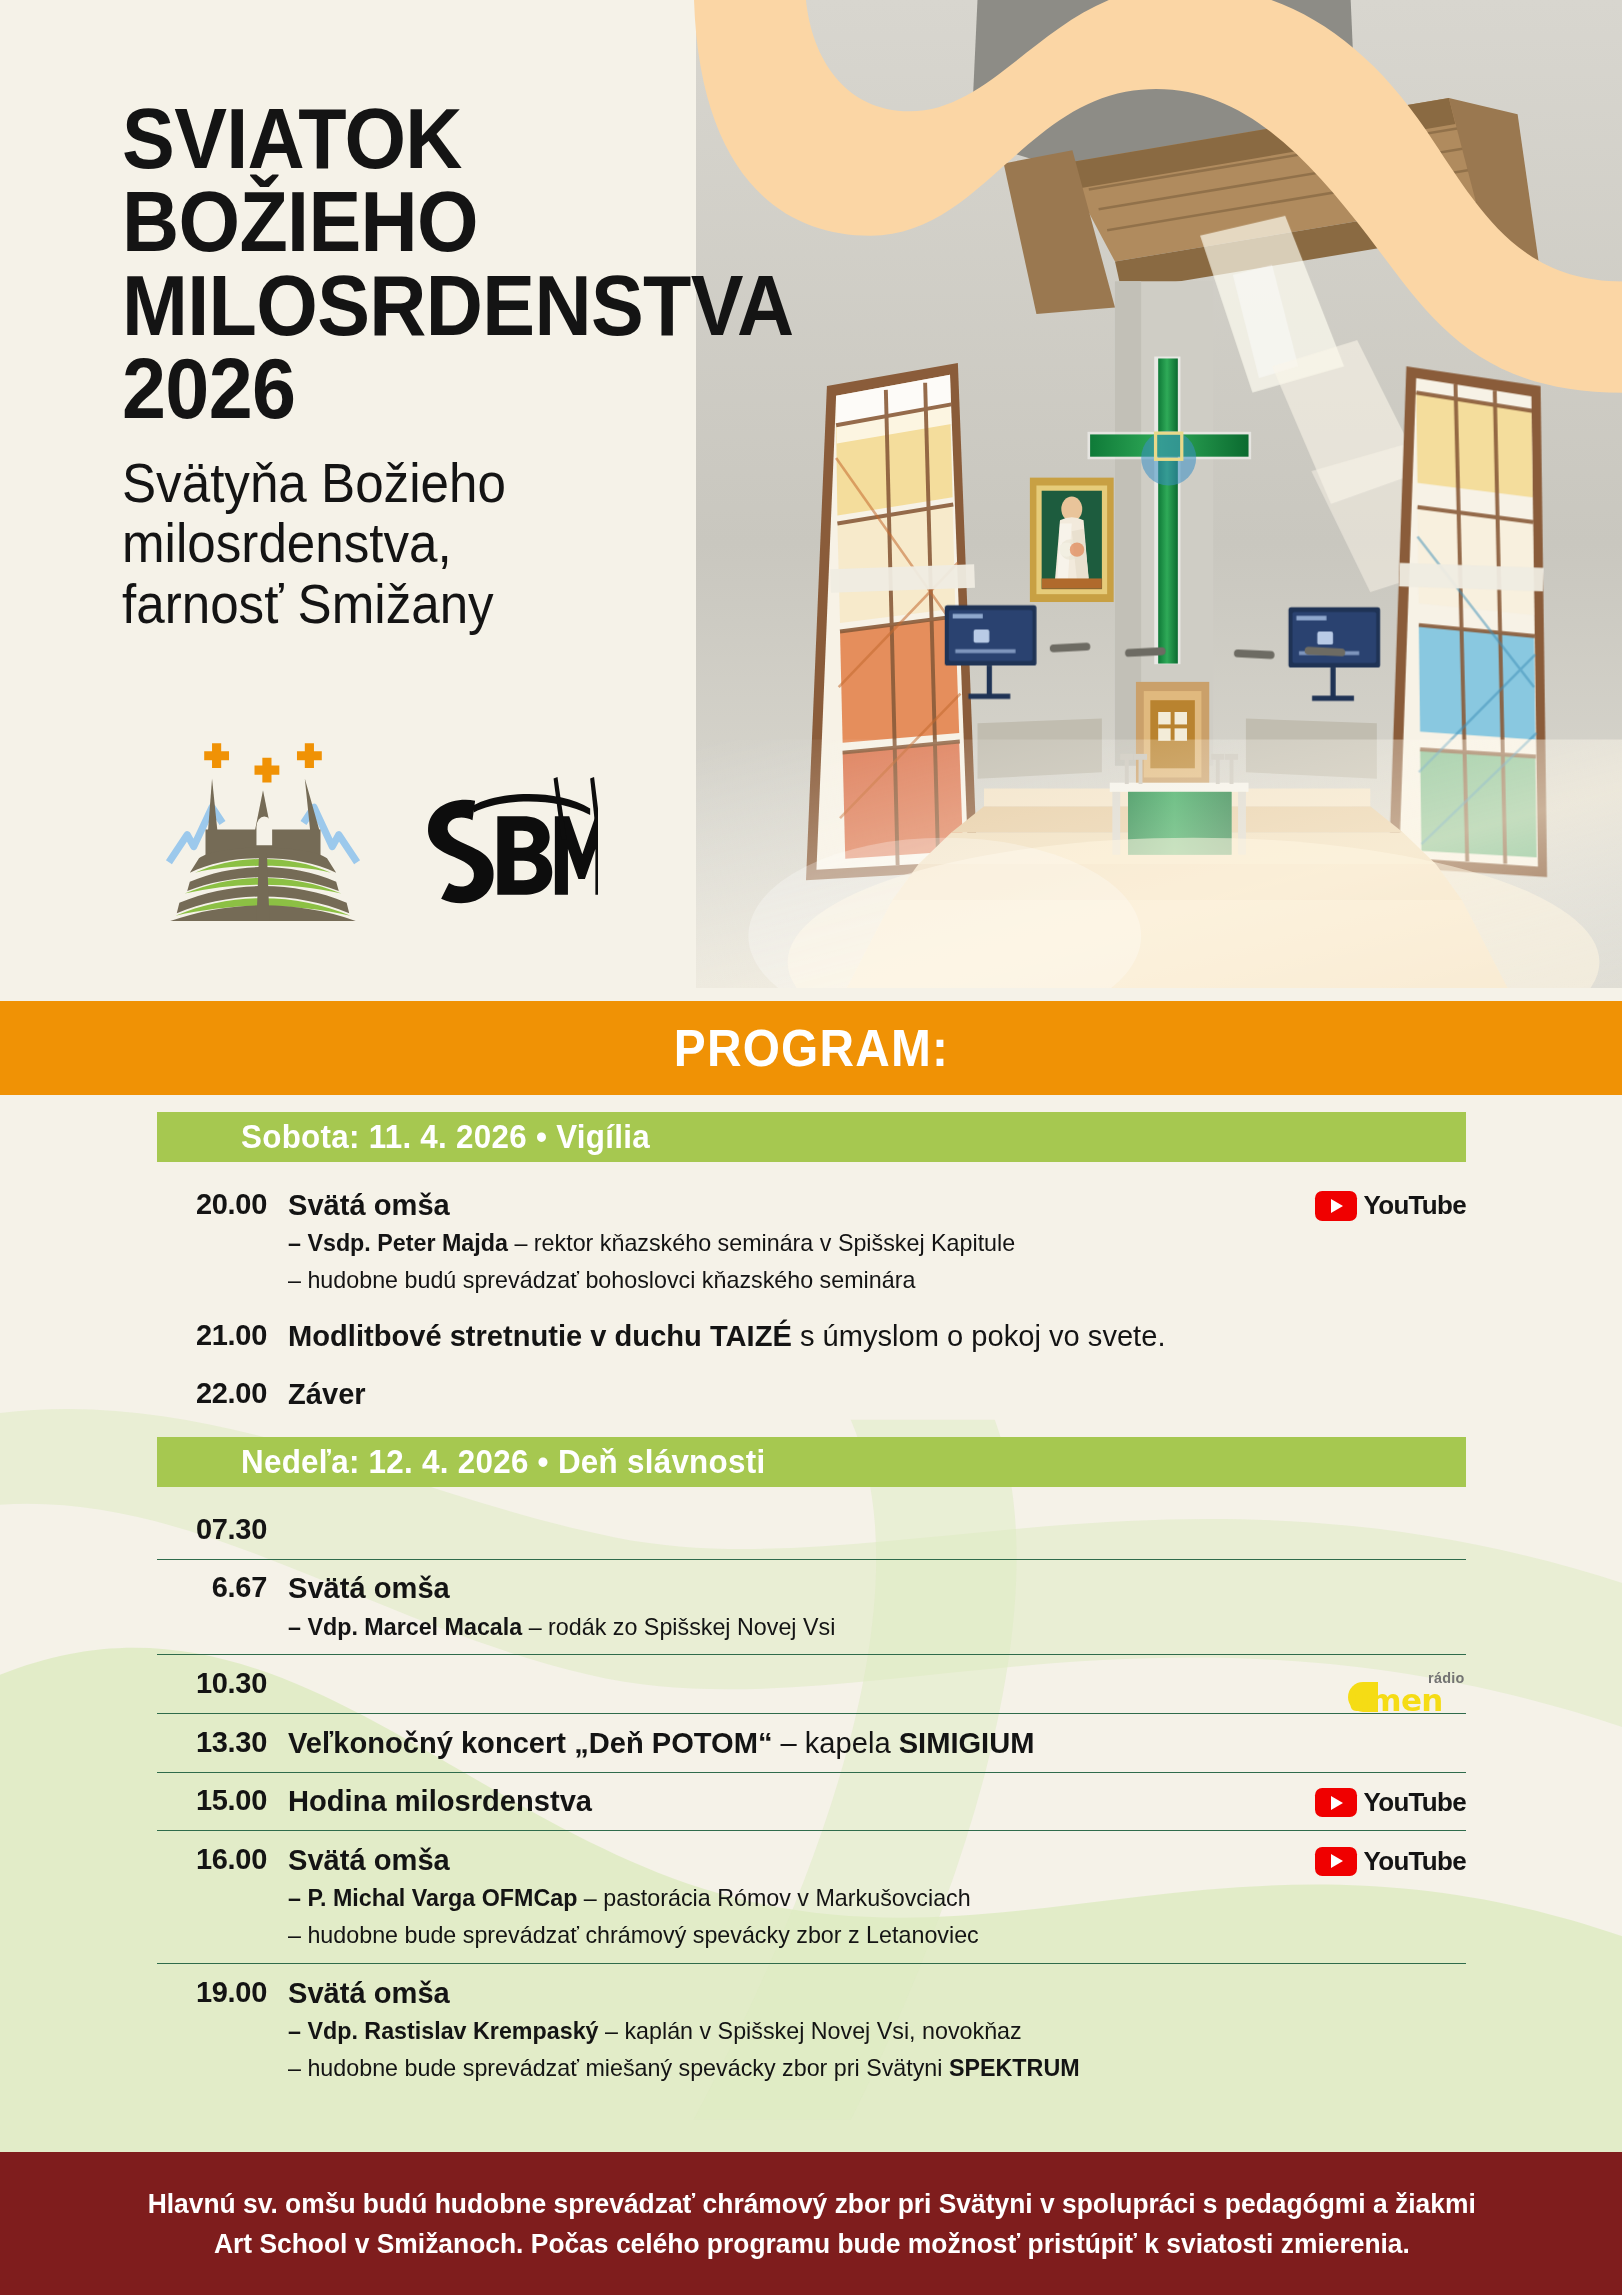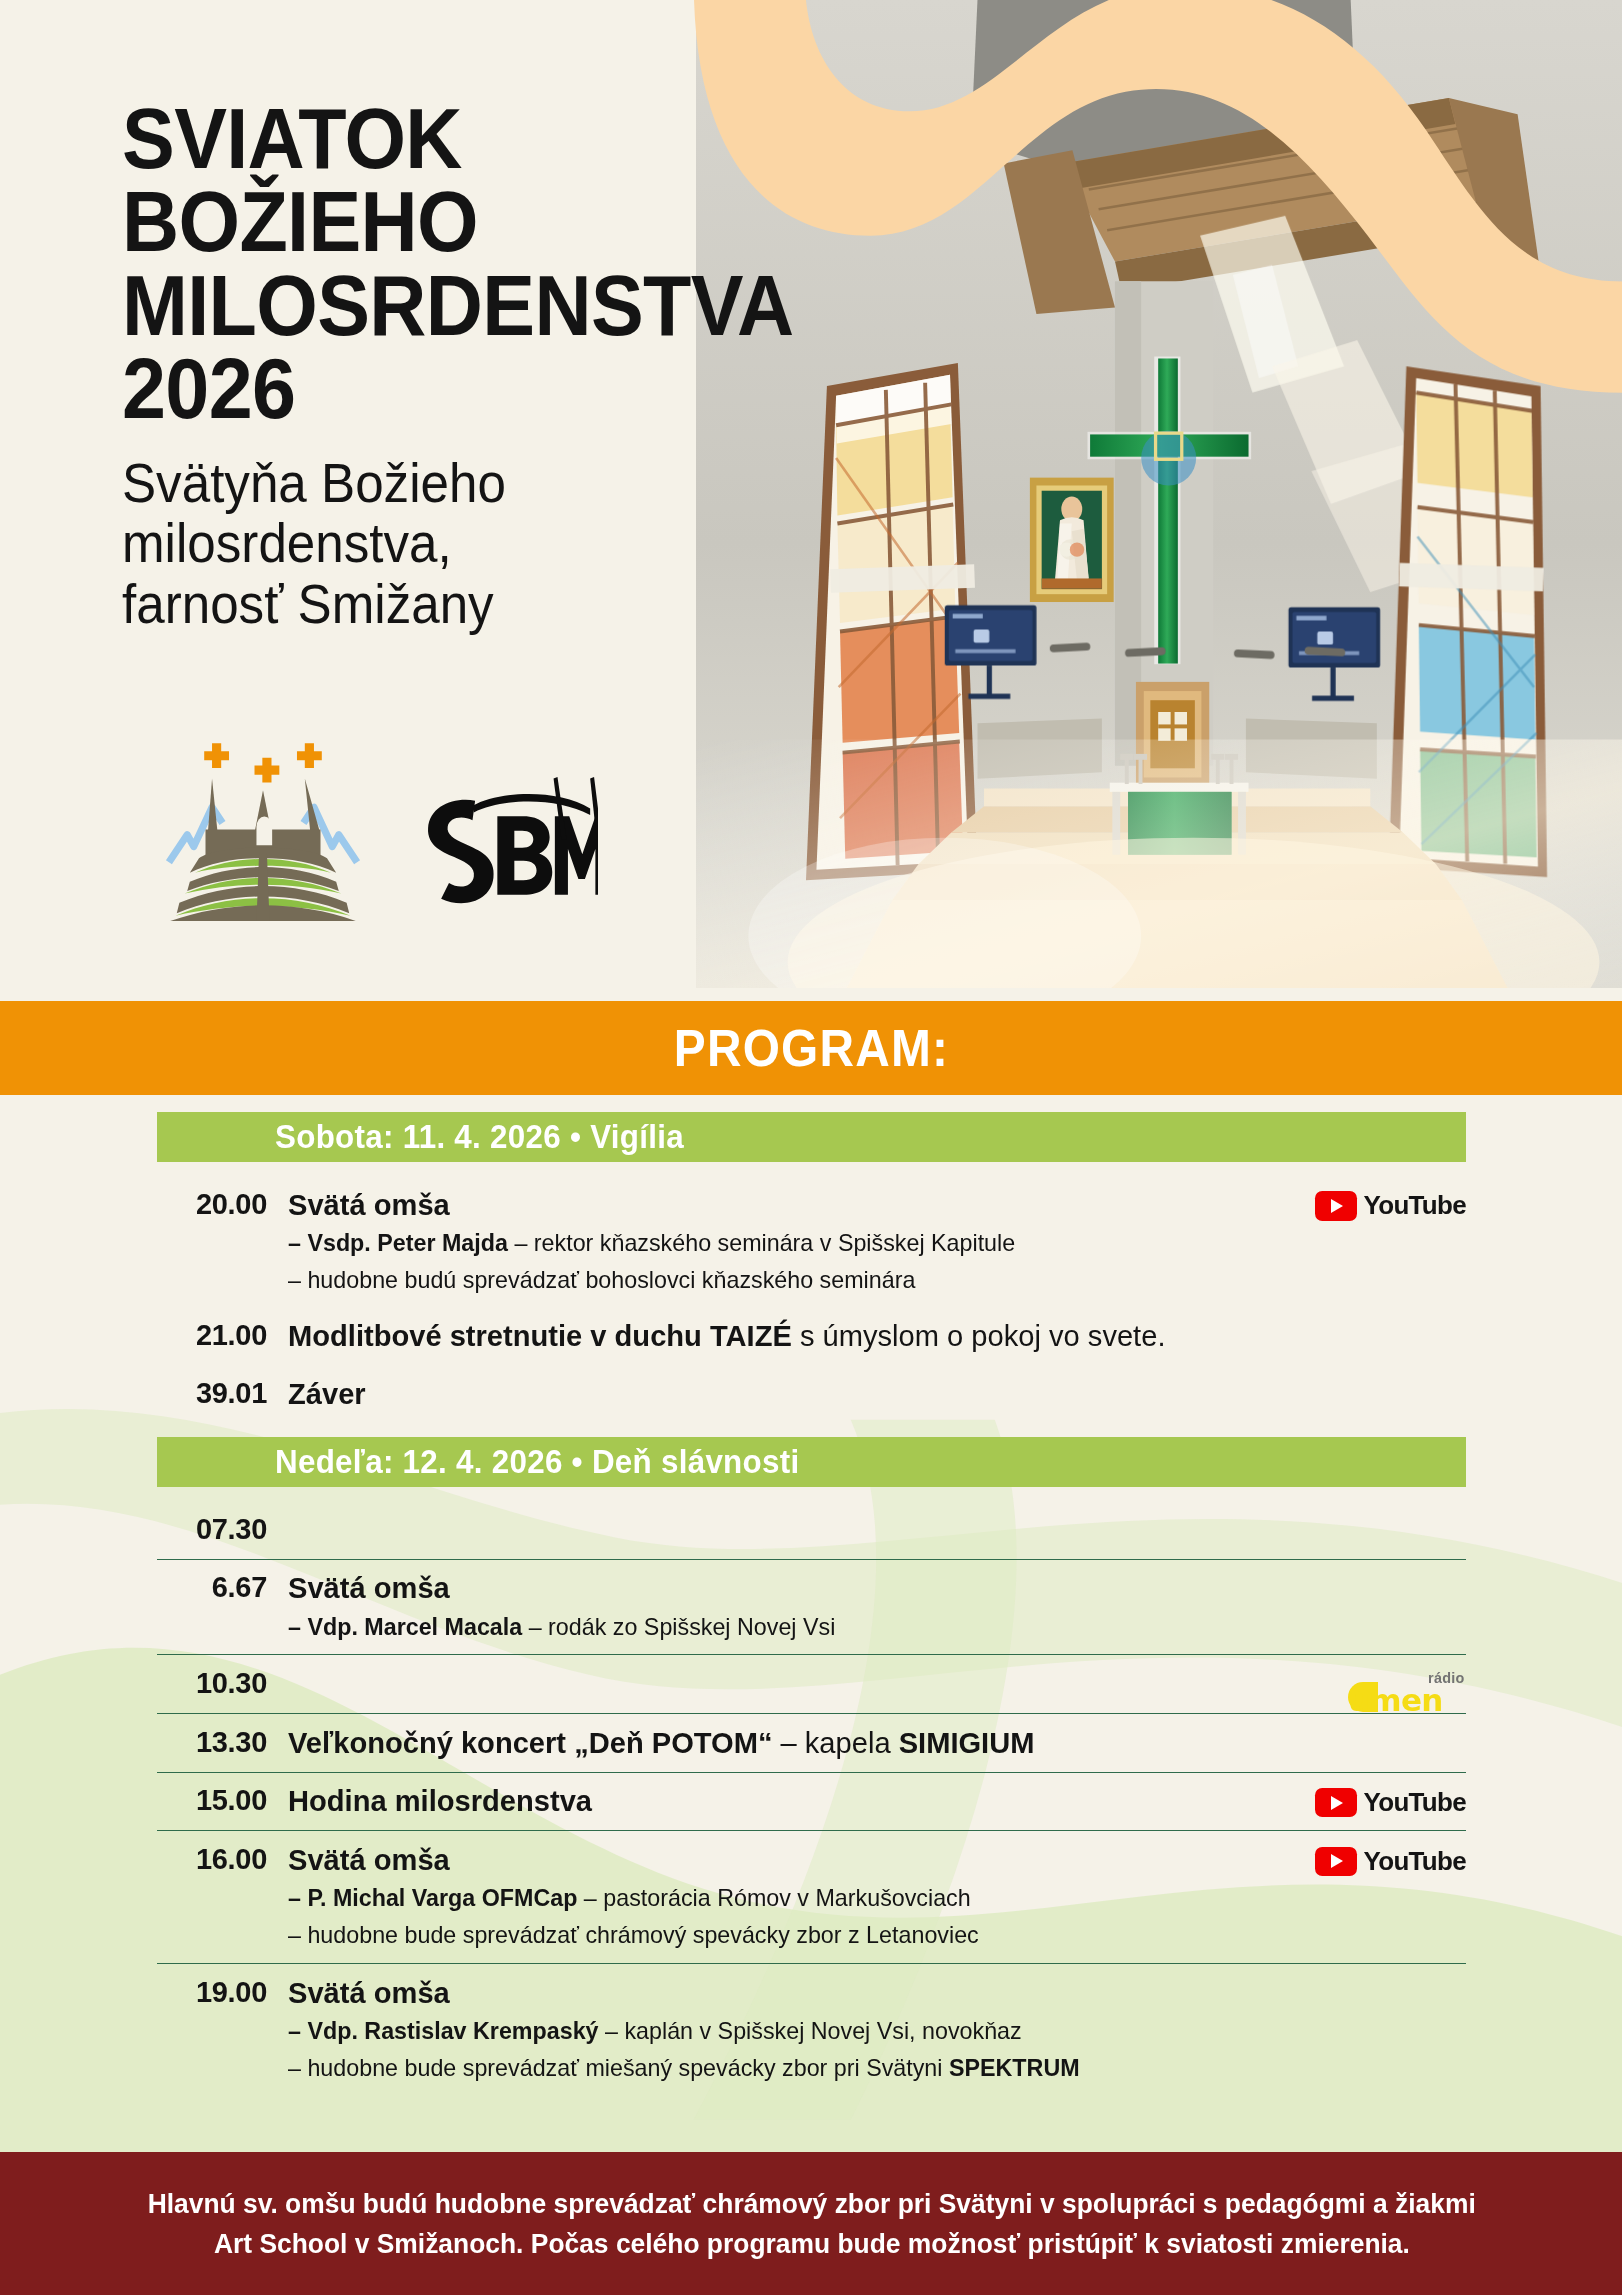--- a/index.html
+++ b/index.html
@@ -70,21 +70,21 @@
   
   .schedule{position:absolute;left:0;top:1112px;width:1623px;z-index:5;}
 
   .day-band{
     margin:0 auto;
     width:1309px;
     background:#A6C850;
     height:50px;
     display:flex;align-items:center;
     box-sizing:border-box;
-    padding-left:118px;
+    padding-left:84px;
   }
   .day-band .day-text{
     color:#ffffff;font-weight:700;font-size:33px;letter-spacing:0.3px;
     transform:scaleX(0.95);transform-origin:left center;
     white-space:nowrap;
   }
   .day-band.second{margin-top:11.8px;}
 
   .rows{width:1309px;margin:14px auto;}
   .row{
@@ -463,21 +463,21 @@
             </div>
           </div>
         </div>
         <div class="row">
           <div class="time">21.00</div>
           <div class="body">
             <div class="ev-title"><span>Modlitbové stretnutie v duchu TAIZÉ</span><span class="light"> s úmyslom o pokoj vo svete.</span></div>
           </div>
         </div>
         <div class="row">
-          <div class="time">39.01</div>
+          <div class="time">22.00</div>
           <div class="body">
             <div class="ev-title"><span>Záver</span></div>
           </div>
         </div>
       </div>
       <div class="day-band second">
         <div class="day-text">Nedeľa: 12. 4. 2026  •  Deň slávnosti</div>
       </div>
       <div class="rows">
         <div class="row">

